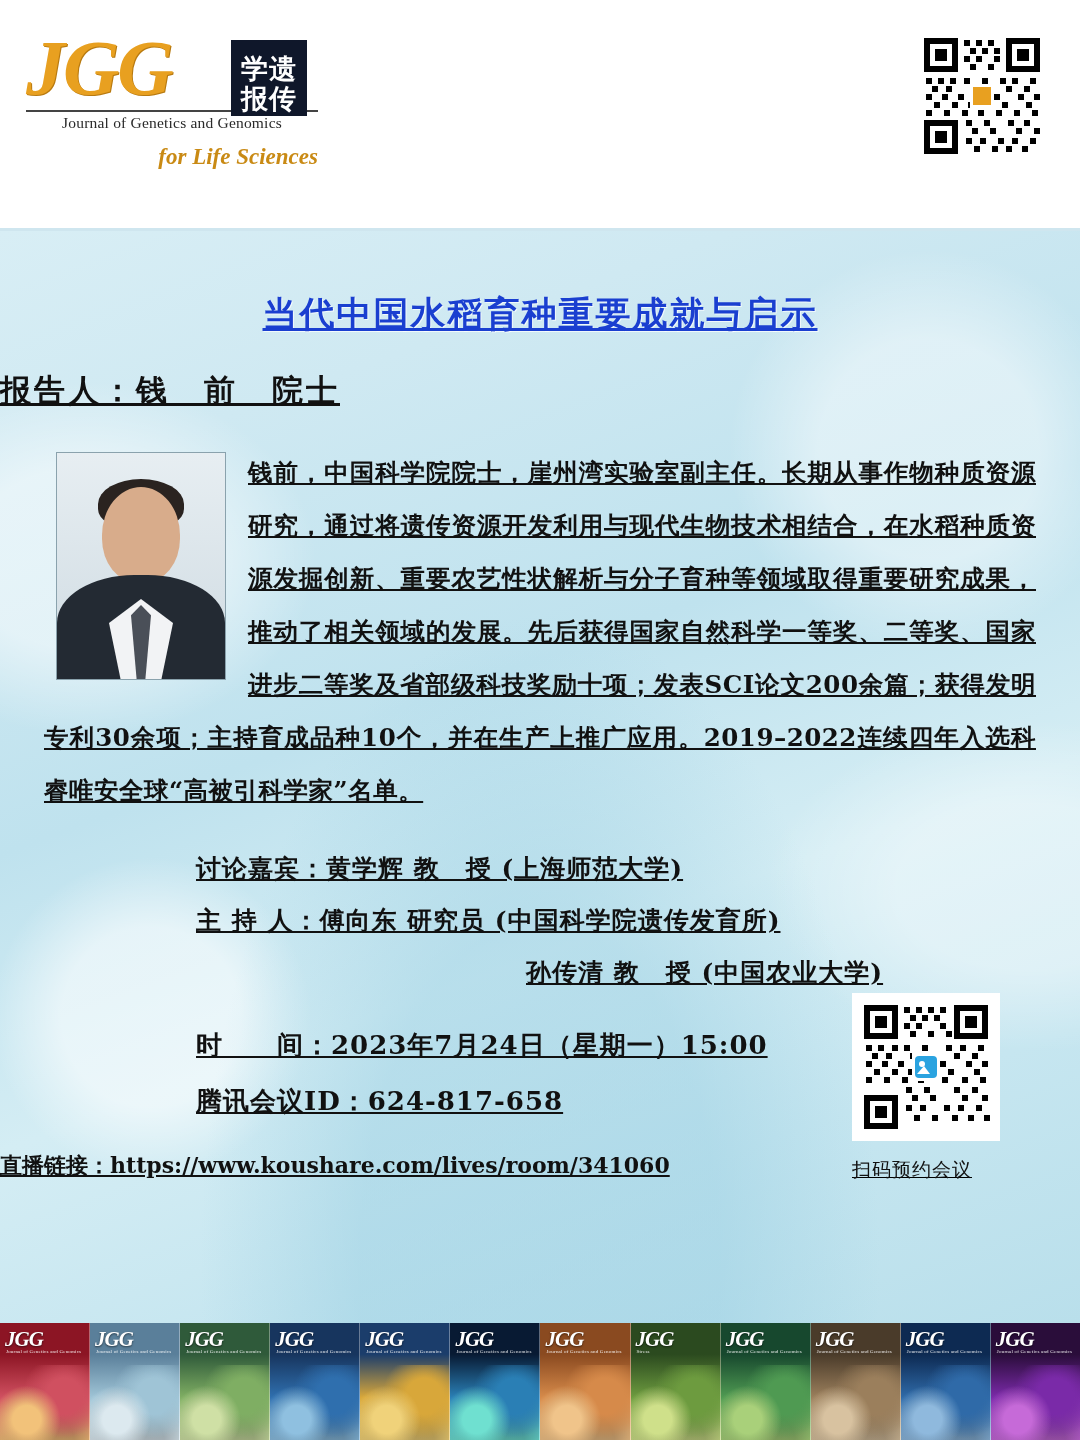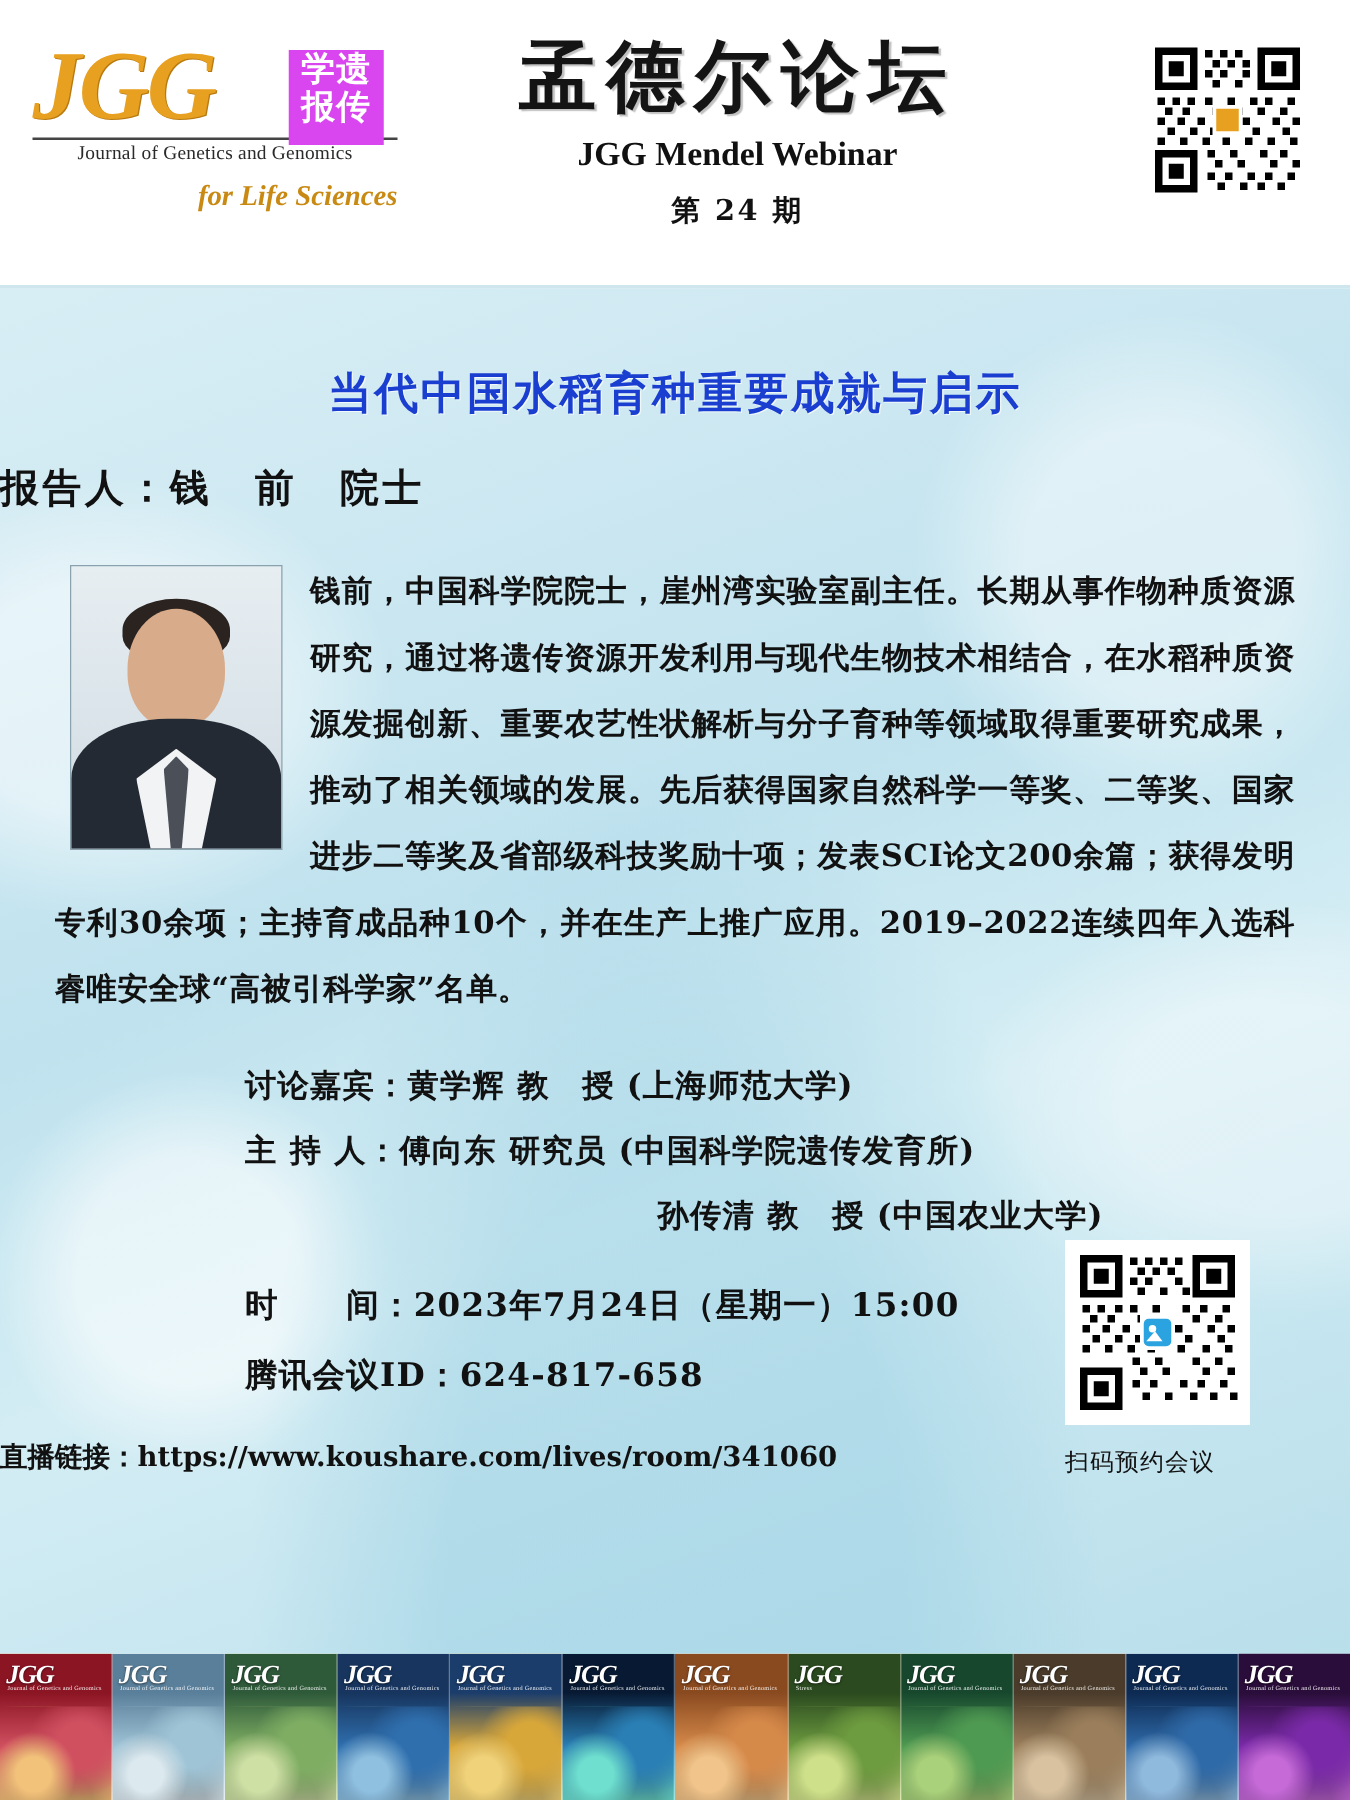--- a/index.html
+++ b/index.html
@@ -37,28 +37,28 @@
     letter-spacing: -2px;
     line-height: 84px;
     text-shadow: 1px 1px 0 #b87a10;
   }
   .jgg-seal {
     position: absolute;
     left: 205px;
     top: 14px;
     width: 76px;
     height: 76px;
-    background: #d946ef;
+    background: #0f172a;
     color: #fff;
     font-family: "Liberation Serif", serif;
     font-size: 27px;
     font-weight: bold;
     line-height: 30px;
     text-align: center;
-    padding-top: 0;
+    padding-top: 14px;
     box-sizing: border-box;
     letter-spacing: 1px;
   }
   .jgg-sub {
     font-family: "Liberation Serif", serif;
     font-size: 15.5px;
     color: #2a2a2a;
     letter-spacing: 0.2px;
     border-top: 2px solid #444;
     padding-top: 2px;
@@ -127,21 +127,21 @@
   .main::before {
     content: "";
     position: absolute;
     left: 0; top: 0; right: 0; bottom: 0;
     background:
       radial-gradient(ellipse at 8% 30%, rgba(255,255,255,0.5) 0 120px, rgba(255,255,255,0) 230px),
       radial-gradient(ellipse at 50% 95%, rgba(150,205,225,0.45) 0 180px, rgba(255,255,255,0) 340px),
       radial-gradient(ellipse at 95% 60%, rgba(255,255,255,0.4) 0 130px, rgba(255,255,255,0) 260px);
     pointer-events: none;
   }
-  .main > * { position: relative; }
+  .main > * { position: relative; text-decoration: underline; }
 
   .talk-title {
     text-align: center;
     font-family: "DejaVu Serif", serif;
     font-weight: bold;
     font-size: 35px;
     color: #1a3fd0;
     letter-spacing: 2px;
     padding-top: 60px;
     text-shadow: 1px 1px 0 rgba(255,255,255,0.7);
@@ -325,25 +325,20 @@
 
 <div class="header">
 
   <div class="logo-block">
     <div class="jgg-big">JGG</div>
     <div class="jgg-seal">学遗报传</div>
     <div class="jgg-sub">Journal of Genetics and Genomics</div>
     <div class="jgg-tag">for Life Sciences</div>
   </div>
 
-  <div class="title-block">
-    <div class="cn-title">孟德尔论坛</div>
-    <div class="en-title">JGG Mendel Webinar</div>
-    <div class="issue">第 24 期</div>
-  </div>
 
   <svg class="qr-top" viewBox="0 0 124 124">
     <rect x="0" y="0" width="124" height="124" fill="#ffffff"></rect>
     <g fill="#000000">
       <rect x="4" y="4" width="34" height="34"></rect>
         <rect x="10" y="10" width="22" height="22" fill="#fff"></rect>
         <rect x="15" y="15" width="12" height="12"></rect>
       <rect x="86" y="4" width="34" height="34"></rect>
         <rect x="92" y="10" width="22" height="22" fill="#fff"></rect>
         <rect x="97" y="15" width="12" height="12"></rect>

